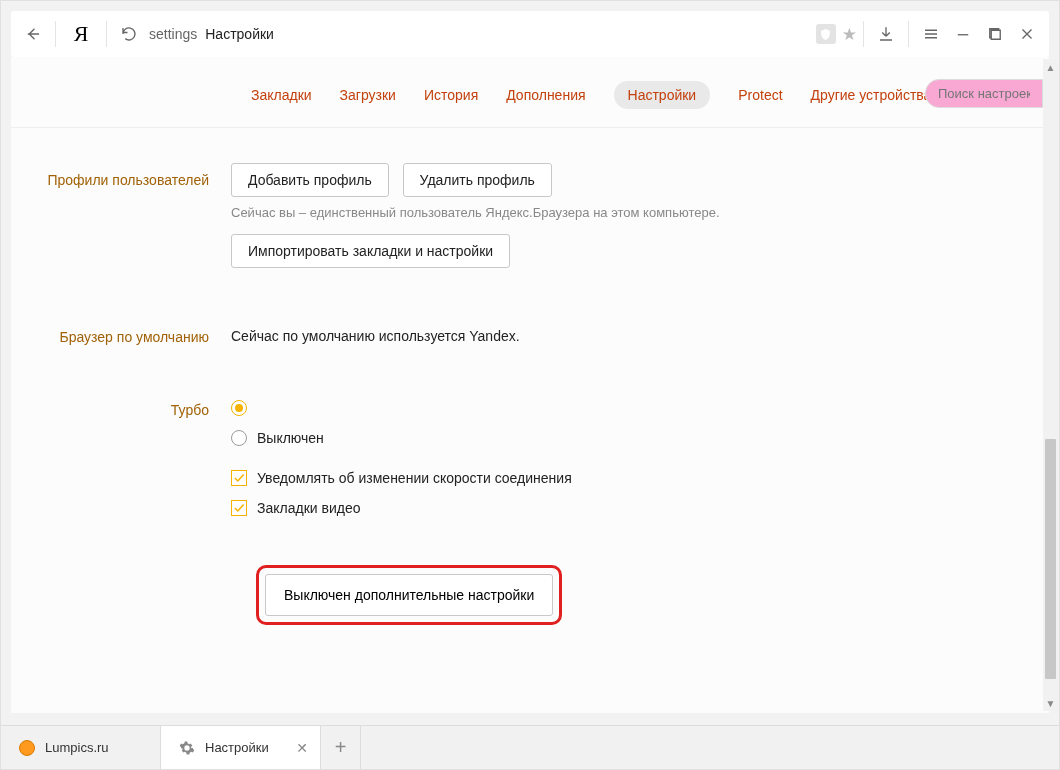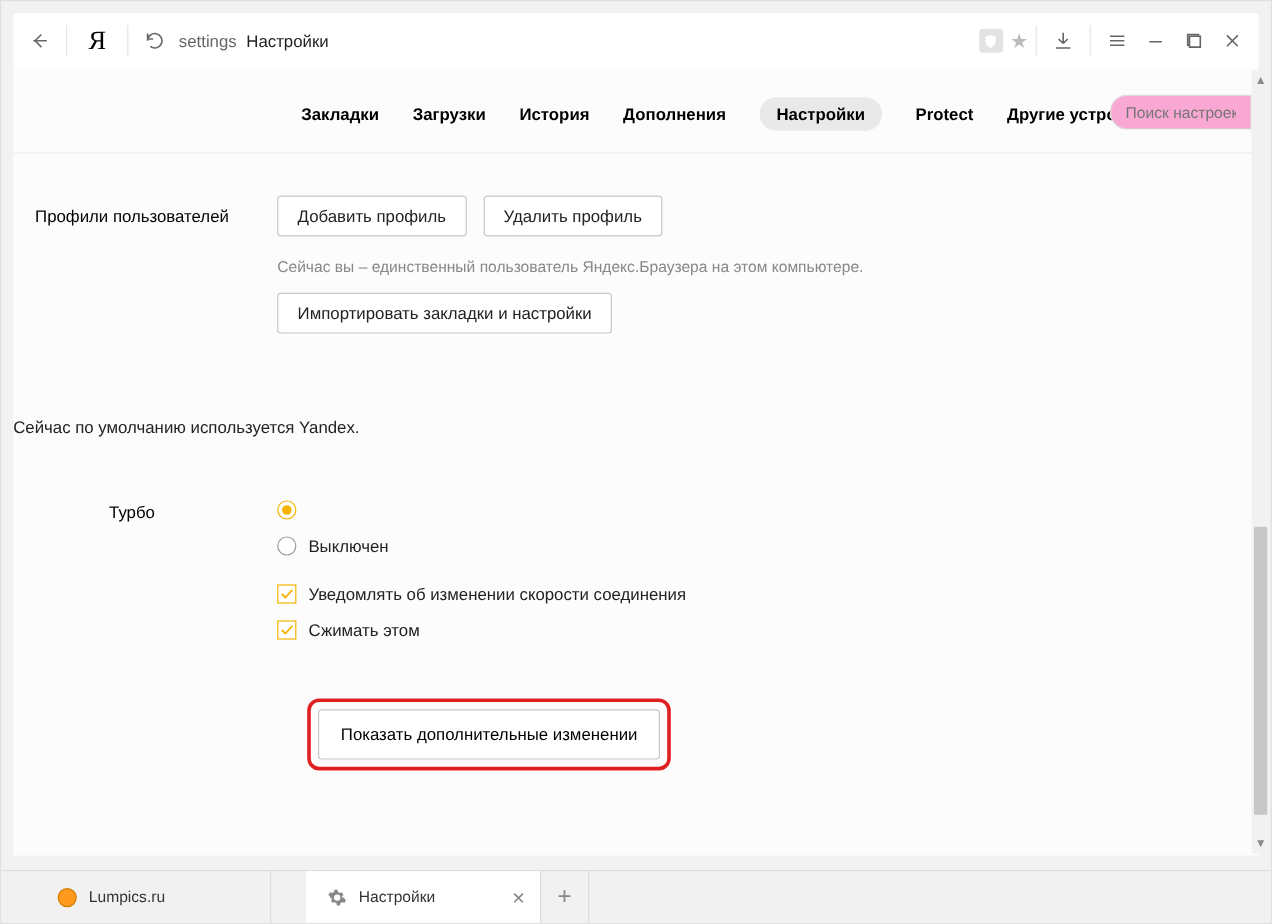--- a/index.html
+++ b/index.html
@@ -18,31 +18,31 @@
   .addr-title { color:#222; font-size:14px; }
   .addr-right { display:flex; align-items:center; gap:6px; margin-left:auto; }
   .shield { width:20px; height:20px; display:flex; align-items:center; justify-content:center; background:#e3e3e3; border-radius:3px; }
   .shield svg { width:13px; height:13px; fill:#fff; }
   .star { color:#bbb; font-size:17px; }
   .win-right { display:flex; align-items:center; margin-left:auto; }
 
   
   .page { position:absolute; top:56px; left:10px; right:10px; bottom:56px; background:#fcfcfc; overflow:hidden; }
   .tabs { display:flex; align-items:center; gap:28px; padding:24px 18px 18px 240px; border-bottom:1px solid #eee; position:relative; }
-  .tab { font-size:14px; color:#000000; white-space:nowrap;font-weight:bold; }
+  .tab { font-size:14px; color:#c2410c; white-space:nowrap; }
   .tab.active { background:#e9e9e9; border-radius:14px; padding:6px 14px; }
   .search-box { position:absolute; right:6px; top:22px; }
   .search-box input { border:1px solid #dcdcdc; border-radius:14px 0 0 14px; padding:6px 12px; font-size:13px; color:#444; background:#f9a8d4; width:118px; }
 
   .body { position:absolute; top:78px; left:0; right:0; bottom:0; overflow-y:auto; padding-bottom:40px; }
 
   .section { display:flex; padding: 28px 24px 8px 0; }
-  .section .label { width:220px; text-align:center; padding-right:22px; font-size:14px; color:#000000; line-height:1.35; padding-top:8px; }
+  .section .label { width:220px; text-align:right; padding-right:22px; font-size:14px; color:#a16207; line-height:1.35; padding-top:8px; }
   .section .content { flex:1; font-size:14px; color:#222; }
-  .btn { display:inline-block; background:#fff; border:1px solid #c8c8c8; border-radius:3px; padding:8px 16px; font-size:14px; color:#222; margin-right:10px; margin-bottom:14px; cursor:pointer; }
+  .btn { display:inline-block; background:#fff; border:1px solid #c8c8c8; border-radius:3px; padding:8px 16px; font-size:14px; color:#222; margin-right:10px; margin-bottom:4px; cursor:pointer; }
   .hint { font-size:13px; color:#888; margin:4px 0 14px 0; }
 
   .radio-row, .check-row { display:flex; align-items:center; gap:10px; padding:7px 0; font-size:14px; }
   .radio { width:16px; height:16px; border:1px solid #9a9a9a; border-radius:50%; display:inline-flex; align-items:center; justify-content:center; background:#fff; }
   .radio.sel { border-color:#f5b300; }
   .radio.sel::after { content:""; width:8px; height:8px; border-radius:50%; background:#f5b300; }
   .check { width:16px; height:16px; border:1px solid #9a9a9a; display:inline-flex; align-items:center; justify-content:center; background:#fff; }
   .check.sel { border-color:#f5b300; }
   .check.sel svg { width:14px; height:14px; }
   .check.sel svg path { stroke:#f5b300; stroke-width:2.6; fill:none; }
@@ -51,21 +51,21 @@
   .advanced-btn { display:inline-block; background:#fff; border:1px solid #c8c8c8; border-radius:3px; padding:12px 18px; font-size:14px; }
   .highlight { display:inline-block; border:3px solid #e02020; border-radius:10px; padding:6px; }
 
   
   .fake-scroll { position:absolute; right:1px; top:58px; bottom:58px; width:15px; background:#f1f1f1; }
   .fake-scroll .btn-up, .fake-scroll .btn-down { height:16px; display:flex; align-items:center; justify-content:center; color:#8a8a8a; font-size:10px; }
   .fake-scroll .thumb { position:absolute; right:2px; width:11px; background:#c7c7c7; border-radius:1px; top:380px; height:240px; }
 
   
   .tabstrip { position:absolute; left:0; right:0; bottom:0; height:44px; background:#f1f1f1; border-top:1px solid #ddd; display:flex; align-items:stretch; }
-  .btab { display:flex; align-items:center; gap:10px; padding:0 18px; width:196px; border-right:1px solid #ddd; font-size:13px; color:#333; position:relative;margin-left:29px; }
+  .btab { display:flex; align-items:center; gap:10px; padding:0 18px; width:160px; border-right:1px solid #ddd; font-size:13px; color:#333; position:relative; }
   .btab.active { background:#fff; }
   .btab .close { position:absolute; right:12px; color:#888; font-size:14px; }
   .favicon { width:16px; height:16px; border-radius:50%; display:inline-block; }
   .favicon.orange { background:#ff9a1f; border:1px solid #d87c00; }
   .favicon.gear svg { width:16px; height:16px; fill:#888; }
   .newtab { width:40px; display:flex; align-items:center; justify-content:center; color:#888; font-size:20px; border-right:1px solid #ddd; }
 </style>
 </head>
 <body>
 
@@ -148,20 +148,21 @@
         <div class="label">Профили пользователей</div>
         <div class="content">
           <span class="btn">Добавить профиль</span>
           <span class="btn">Удалить профиль</span>
           <div class="hint">Сейчас вы – единственный пользователь Яндекс.Браузера на этом компьютере.</div>
           <span class="btn">Импортировать закладки и настройки</span>
         </div>
       </div>
 
       <div class="section" style="padding-top:40px;">
+        <div class="label">Браузер по умолчанию</div>
         <div class="content">
           <div style="padding-top:8px;">Сейчас по умолчанию используется Yandex.</div>
         </div>
       </div>
 
       <div class="section" style="padding-top:38px;">
         <div class="label">Турбо</div>
         <div class="content">
           <div class="radio-row">
             <span class="radio sel"></span>
@@ -178,28 +179,28 @@
                 </svg>
               </span>
             <span>Уведомлять об изменении скорости соединения</span>
           </div>
           <div class="check-row">
             <span class="check sel">
                 <svg viewBox="0 0 24 24">
                   <path d="M5 12l5 5L20 6"></path>
                 </svg>
               </span>
-            <span>Сжимать этом</span>
+            <span>Закладки видео</span>
           </div>
         </div>
       </div>
 
       <div class="advanced-wrap">
         <span class="highlight">
-          <span class="advanced-btn">Показать дополнительные изменении</span>
+          <span class="advanced-btn">Выключен дополнительные настройки</span>
         </span>
       </div>
     </div>
   </div>
 
   <div class="fake-scroll">
     <div class="btn-up">▲</div>
     <div class="thumb"></div>
     <div class="btn-down" style="position:absolute; bottom:0; left:0; right:0;">▼</div>
   </div>

